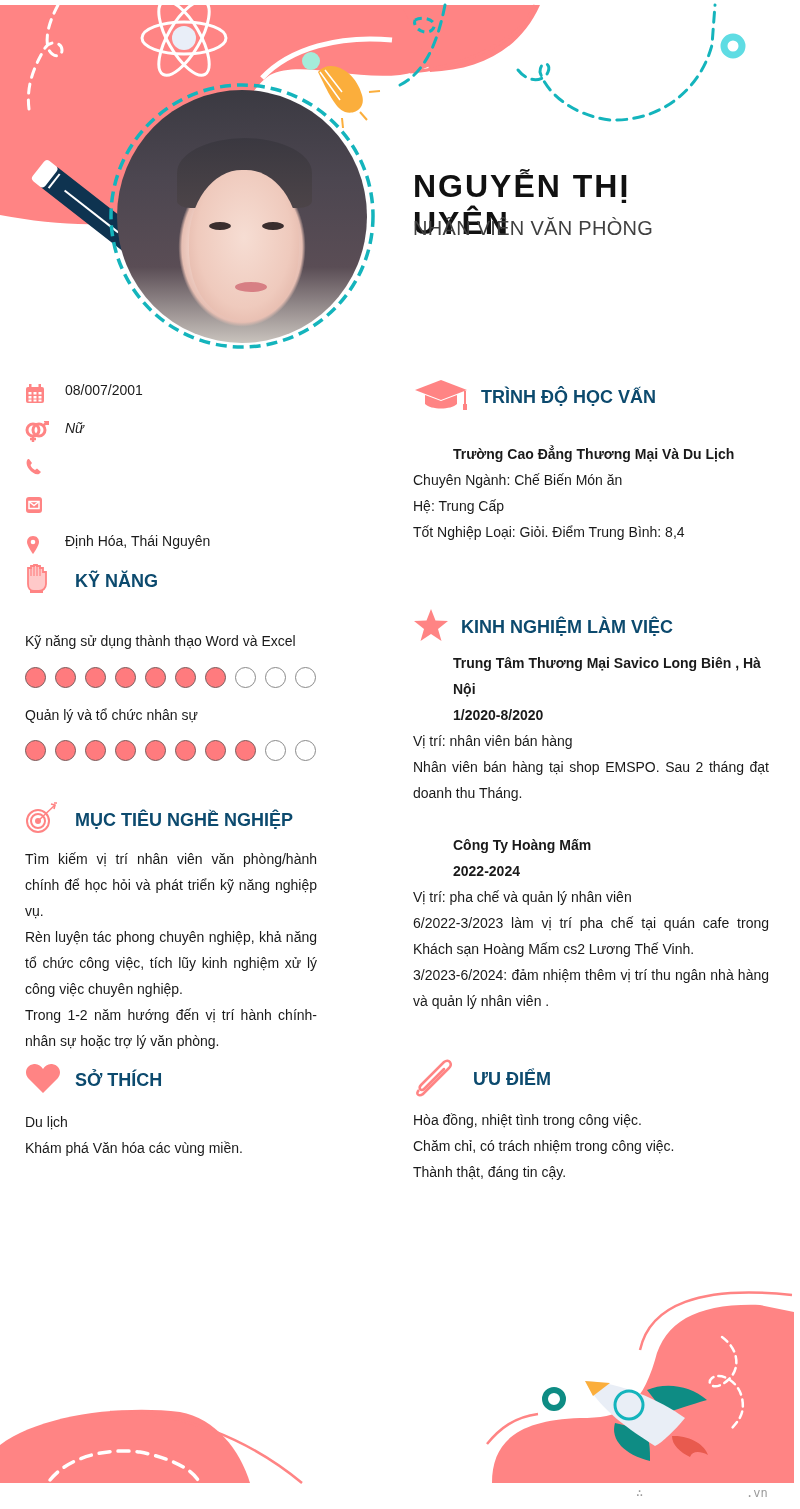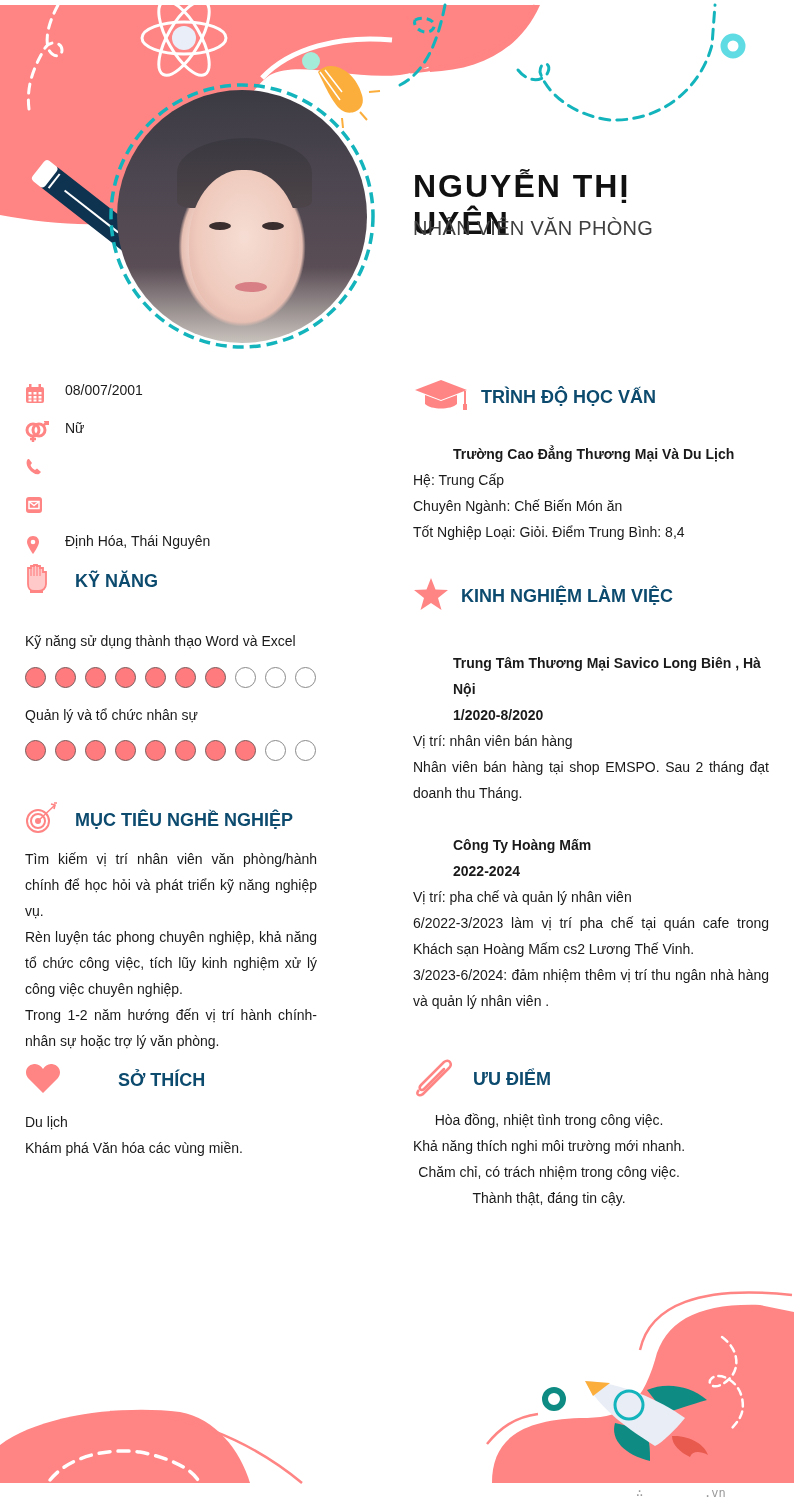--- a/index.html
+++ b/index.html
@@ -127,21 +127,21 @@
             <rect x="8.5" y="12" width="3" height="2.5"></rect>
             <rect x="13.5" y="12" width="3" height="2.5"></rect>
             <rect x="3.5" y="15.5" width="3" height="2"></rect>
             <rect x="8.5" y="15.5" width="3" height="2"></rect>
             <rect x="13.5" y="15.5" width="3" height="2"></rect>
           </g>
         </svg>
     </span>
     <span class="txt">08/007/2001</span>
   </div>
-  <div class="contact-row" style="top:420px;">
+  <div class="contact-row" style="top:420px;font-style:italic;">
     <span class="ic">
       <svg width="24" height="22" viewBox="0 0 24 22">
           <circle cx="8" cy="9" r="6" fill="none" stroke="#FF8484" stroke-width="3"></circle>
           <circle cx="14" cy="9" r="6" fill="none" stroke="#FF8484" stroke-width="3"></circle>
           <path d="M8,15 L8,21 M5,18 L11,18" stroke="#FF8484" stroke-width="2.5"></path>
           <path d="M18,5 L23,0 M19,0 L23,0 L23,4" stroke="#FF8484" stroke-width="2.5" fill="none"></path>
         </svg>
     </span>
     <span class="txt">Nữ</span>
   </div>
@@ -221,21 +221,21 @@
         </svg>
     </span>
     <span class="lbl">MỤC TIÊU NGHỀ NGHIỆP</span>
   </div>
   <div class="block txt14 just" style="left:25px; top:846px; width:292px;">
     <p>Tìm kiếm vị trí nhân viên văn phòng/hành chính để học hỏi và phát triển kỹ năng nghiệp vụ.</p>
     <p>Rèn luyện tác phong chuyên nghiệp, khả năng tổ chức công việc, tích lũy kinh nghiệm xử lý công việc chuyên nghiệp.</p>
     <p>Trong 1-2 năm hướng đến vị trí hành chính-nhân sự hoặc trợ lý văn phòng.</p>
   </div>
 
-  <div class="sec-head" style="left:25px; top:1062px;gap:43px;">
+  <div class="sec-head" style="left:25px; top:1062px;">
     <span style="width:50px;">
       <svg width="36" height="32" viewBox="0 0 36 32">
           <path d="M18,31 L3,16 C -1,11 1,3 9,2 C 13,1.5 16,4 18,7 C 20,4 23,1.5 27,2 C 35,3 37,11 33,16 Z" fill="#FF8484"></path>
         </svg>
     </span>
     <span class="lbl">SỞ THÍCH</span>
   </div>
   <div class="block txt14" style="left:25px; top:1109px;">
     <p>Du lịch</p>
     <p>Khám phá Văn hóa các vùng miền.</p>
@@ -247,26 +247,26 @@
           <path d="M28,2 L54,12 L28,22 L2,12 Z" fill="#FF8484"></path>
           <path d="M12,17 L12,26 C 18,32 38,32 44,26 L44,17 L28,23 Z" fill="#FF8484"></path>
           <path d="M52,13 L52,28" stroke="#FF8484" stroke-width="2"></path>
           <rect x="50" y="26" width="4" height="6" fill="#FF8484"></rect>
         </svg>
     </span>
     <span class="lbl">TRÌNH ĐỘ HỌC VẤN</span>
   </div>
   <div class="block txt14" style="left:413px; top:441px; width:360px;">
     <p class="bold">Trường Cao Đẳng Thương Mại Và Du Lịch</p>
+    <p>Chuyên Ngành: Chế Biến Món ăn</p>
     <p>Hệ: Trung Cấp</p>
-    <p>Chuyên Ngành: Chế Biến Món ăn</p>
     <p>Tốt Nghiệp Loại: Giỏi.  Điểm Trung Bình: 8,4</p>
   </div>
 
-  <div class="sec-head" style="left:413px; top:577px;">
+  <div class="sec-head" style="left:413px; top:608px;">
     <span style="width:48px;">
       <svg width="36" height="34" viewBox="0 0 36 34">
           <path d="M18,1 L22.5,12.5 L35,13 L25,21 L28.5,33 L18,26 L7.5,33 L11,21 L1,13 L13.5,12.5 Z" fill="#FF8484"></path>
         </svg>
     </span>
     <span class="lbl">KINH NGHIỆM LÀM VIỆC</span>
   </div>
   <div class="block txt14" style="left:413px; top:650px; width:356px;">
     <p class="bold">Trung Tâm Thương Mại Savico Long Biên , Hà Nội</p>
     <p class="bold">1/2020-8/2020</p>
@@ -283,22 +283,21 @@
 
   <div class="sec-head" style="left:413px; top:1057px;">
     <span style="width:60px;">
       <svg width="46" height="40" viewBox="0 0 46 40">
           <path d="M10,37 L36,11 C 40,7 36,1 31,5 L8,28 C 5,31 8,35 11,32 L31,12" fill="none" stroke="#FF8484" stroke-width="2.5" stroke-linecap="round"></path>
           <path d="M6,33 C 2,37 6,40 10,37" fill="none" stroke="#FF8484" stroke-width="2.5"></path>
         </svg>
     </span>
     <span class="lbl">ƯU ĐIỂM</span>
   </div>
-  <div class="block txt14" style="left:413px; top:1107px;text-align:center;">
+  <div class="block txt14" style="left:413px; top:1107px;">
     <p>Hòa đồng, nhiệt tình trong công việc.</p>
-    <p>Khả năng thích nghi môi trường mới nhanh.</p>
     <p>Chăm chỉ, có trách nhiệm trong công việc.</p>
     <p>Thành thật, đáng tin cậy.</p>
   </div>
 
   <div class="footer-mark" style="left:636px;">∴</div>
-  <div class="footer-mark" style="left:704px;text-align:right;">.vn</div>
+  <div class="footer-mark" style="left:746px;text-align:right;">.vn</div>
 </div>
 
 </body></html>

